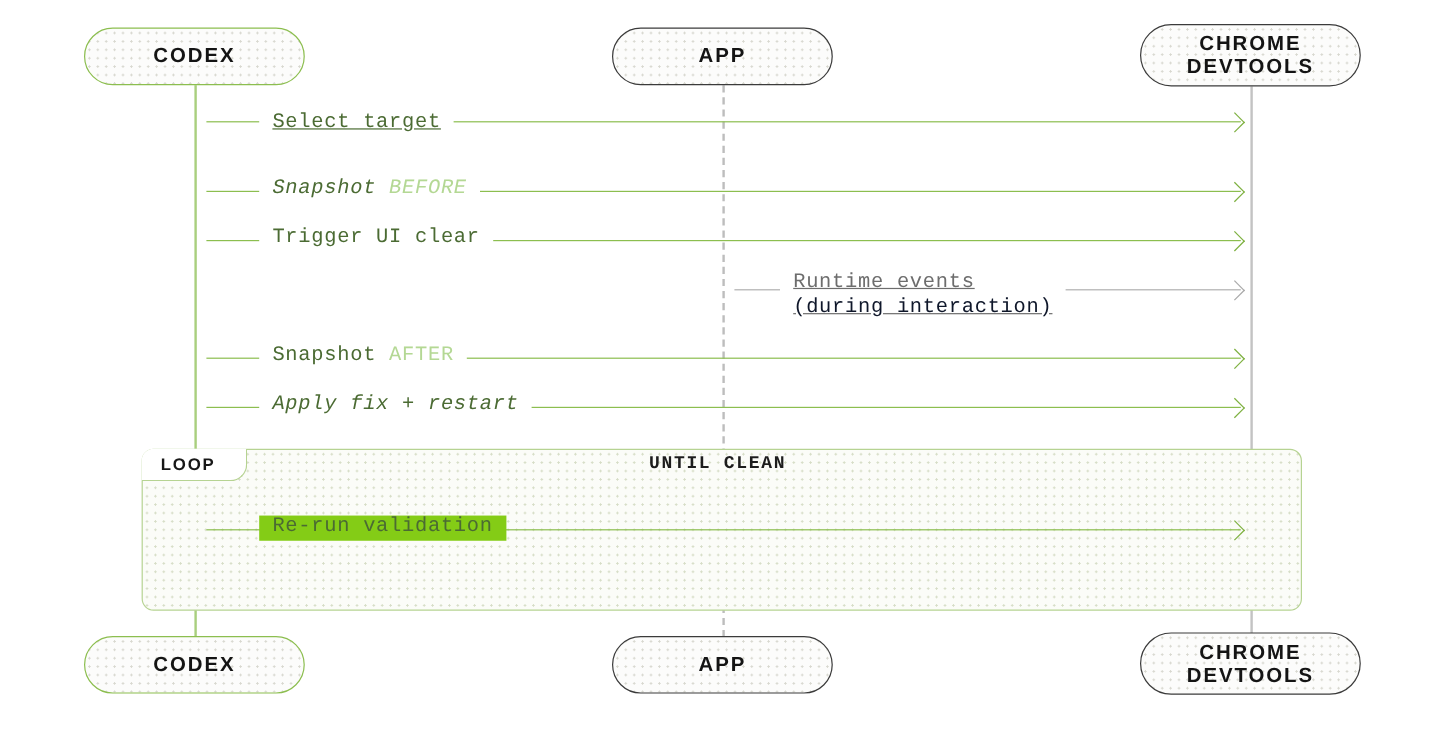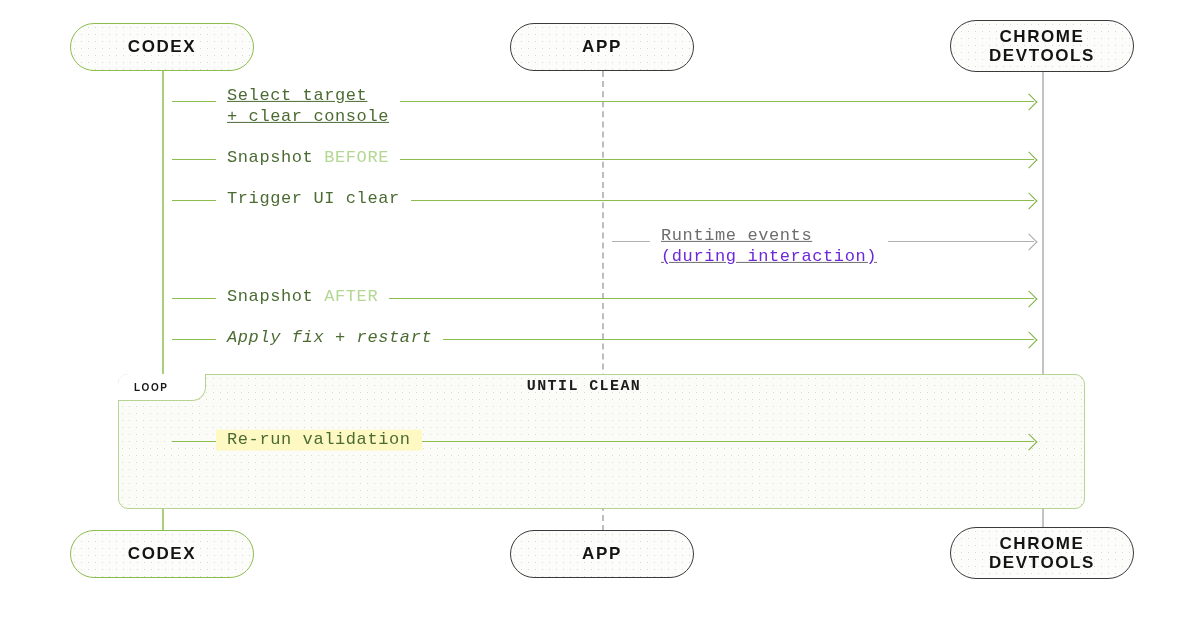--- a/index.html
+++ b/index.html
@@ -105,21 +105,21 @@
     line-height: 1.22;
     z-index: 5;
   }
   .msg-text.two-line {
     top: -1px;
     transform: translateY(-34%);
     text-decoration: underline;
   }
   .msg-text .accent { color: #b4d894; }
   .msg-text.gray-text { color: #6d6d6d; }
-  .msg-text.gray-text .sub { color: #6d28d9; }
+  .msg-text.gray-text .sub { color: #0f172a; }
   .msg-text.on-loop {
     background: transparent;
   }
 
   
   #loop-frame {
     position: absolute;
     box-sizing: border-box;
     border: 1.6px solid #b6d392;
     border-radius: 10px;
@@ -137,21 +137,21 @@
     border-bottom-right-radius: 14px;
     border-top-left-radius: 10px;
     display: flex;
     align-items: center;
     padding-left: 16px;
     z-index: 3;
   }
   #loop-tab-label {
     font-family: "Liberation Sans", sans-serif;
     font-weight: bold;
-    font-size: 10px;
+    font-size: 14px;
     letter-spacing: 1.5px;
     color: #171717;
   }
   #loop-condition {
     position: absolute;
     z-index: 3;
     font-family: "Liberation Mono", monospace;
     font-weight: bold;
     font-size: 15px;
     letter-spacing: 1.4px;
@@ -183,32 +183,32 @@
   <div class="lifeline lifeline-gray-dashed" style="left:602px; top:71px; height:460px;"></div>
 
   <div class="lifeline lifeline-gray-solid" style="left:1042px; top:72px; height:459px;"></div>
 
   <div id="loop-frame" style="left:118px; top:374px; width:967px; height:135px;"></div>
 
   <div id="loop-tab" style="left:118px; top:374px; width:88px; height:27px;">
     <span id="loop-tab-label">LOOP</span>
   </div>
 
-  <div id="loop-condition" style="left:484px; top:378px; width:200px;">UNTIL CLEAN</div>
+  <div id="loop-condition" style="left:498px; top:378px; width:200px;">UNTIL CLEAN</div>
 
   <div class="msg" style="left:172px; top:101px; width:862px;">
     <div class="msg-line" style="width:862px;"></div>
     <div class="msg-arrow" style="left:851px;"></div>
-    <div class="msg-text two-line" style="left:44px;"><span>Select target</span><br><span>+ clear console</span></div>
+    <div class="msg-text two-line" style="left:44px;"><span>Select target</span><br></div>
   </div>
 
   <div class="msg" style="left:172px; top:159px; width:862px;">
     <div class="msg-line" style="width:862px;"></div>
     <div class="msg-arrow" style="left:851px;"></div>
-    <div class="msg-text" style="left:44px;"><span>Snapshot </span><span class="accent">BEFORE</span></div>
+    <div class="msg-text" style="left:44px;font-style:italic;"><span>Snapshot </span><span class="accent">BEFORE</span></div>
   </div>
 
   <div class="msg" style="left:172px; top:200px; width:862px;">
     <div class="msg-line" style="width:862px;"></div>
     <div class="msg-arrow" style="left:851px;"></div>
     <div class="msg-text" style="left:44px;">Trigger UI clear</div>
   </div>
 
   <div class="msg" style="left:612px; top:241px; width:422px;">
     <div class="msg-line gray" style="width:422px;"></div>
@@ -224,21 +224,21 @@
 
   <div class="msg" style="left:172px; top:339px; width:862px;">
     <div class="msg-line" style="width:862px;"></div>
     <div class="msg-arrow" style="left:851px;"></div>
     <div class="msg-text" style="left:44px;font-style:italic;">Apply fix + restart</div>
   </div>
 
   <div class="msg" style="left:172px; top:441px; width:862px; z-index:4;">
     <div class="msg-line" style="width:862px;"></div>
     <div class="msg-arrow" style="left:851px;"></div>
-    <div class="msg-text on-loop" style="left:44px; background:#fef9c3;">Re-run validation</div>
+    <div class="msg-text on-loop" style="left:44px; background:#84cc16;">Re-run validation</div>
   </div>
 
   <div class="actor-box actor-green" id="actor-bottom-codex" style="left:70px; top:530px; width:184px; height:48px;">
     <span class="actor-label">CODEX</span>
   </div>
 
   <div class="actor-box actor-dark" id="actor-bottom-app" style="left:510px; top:530px; width:184px; height:48px;">
     <span class="actor-label">APP</span>
   </div>
 

